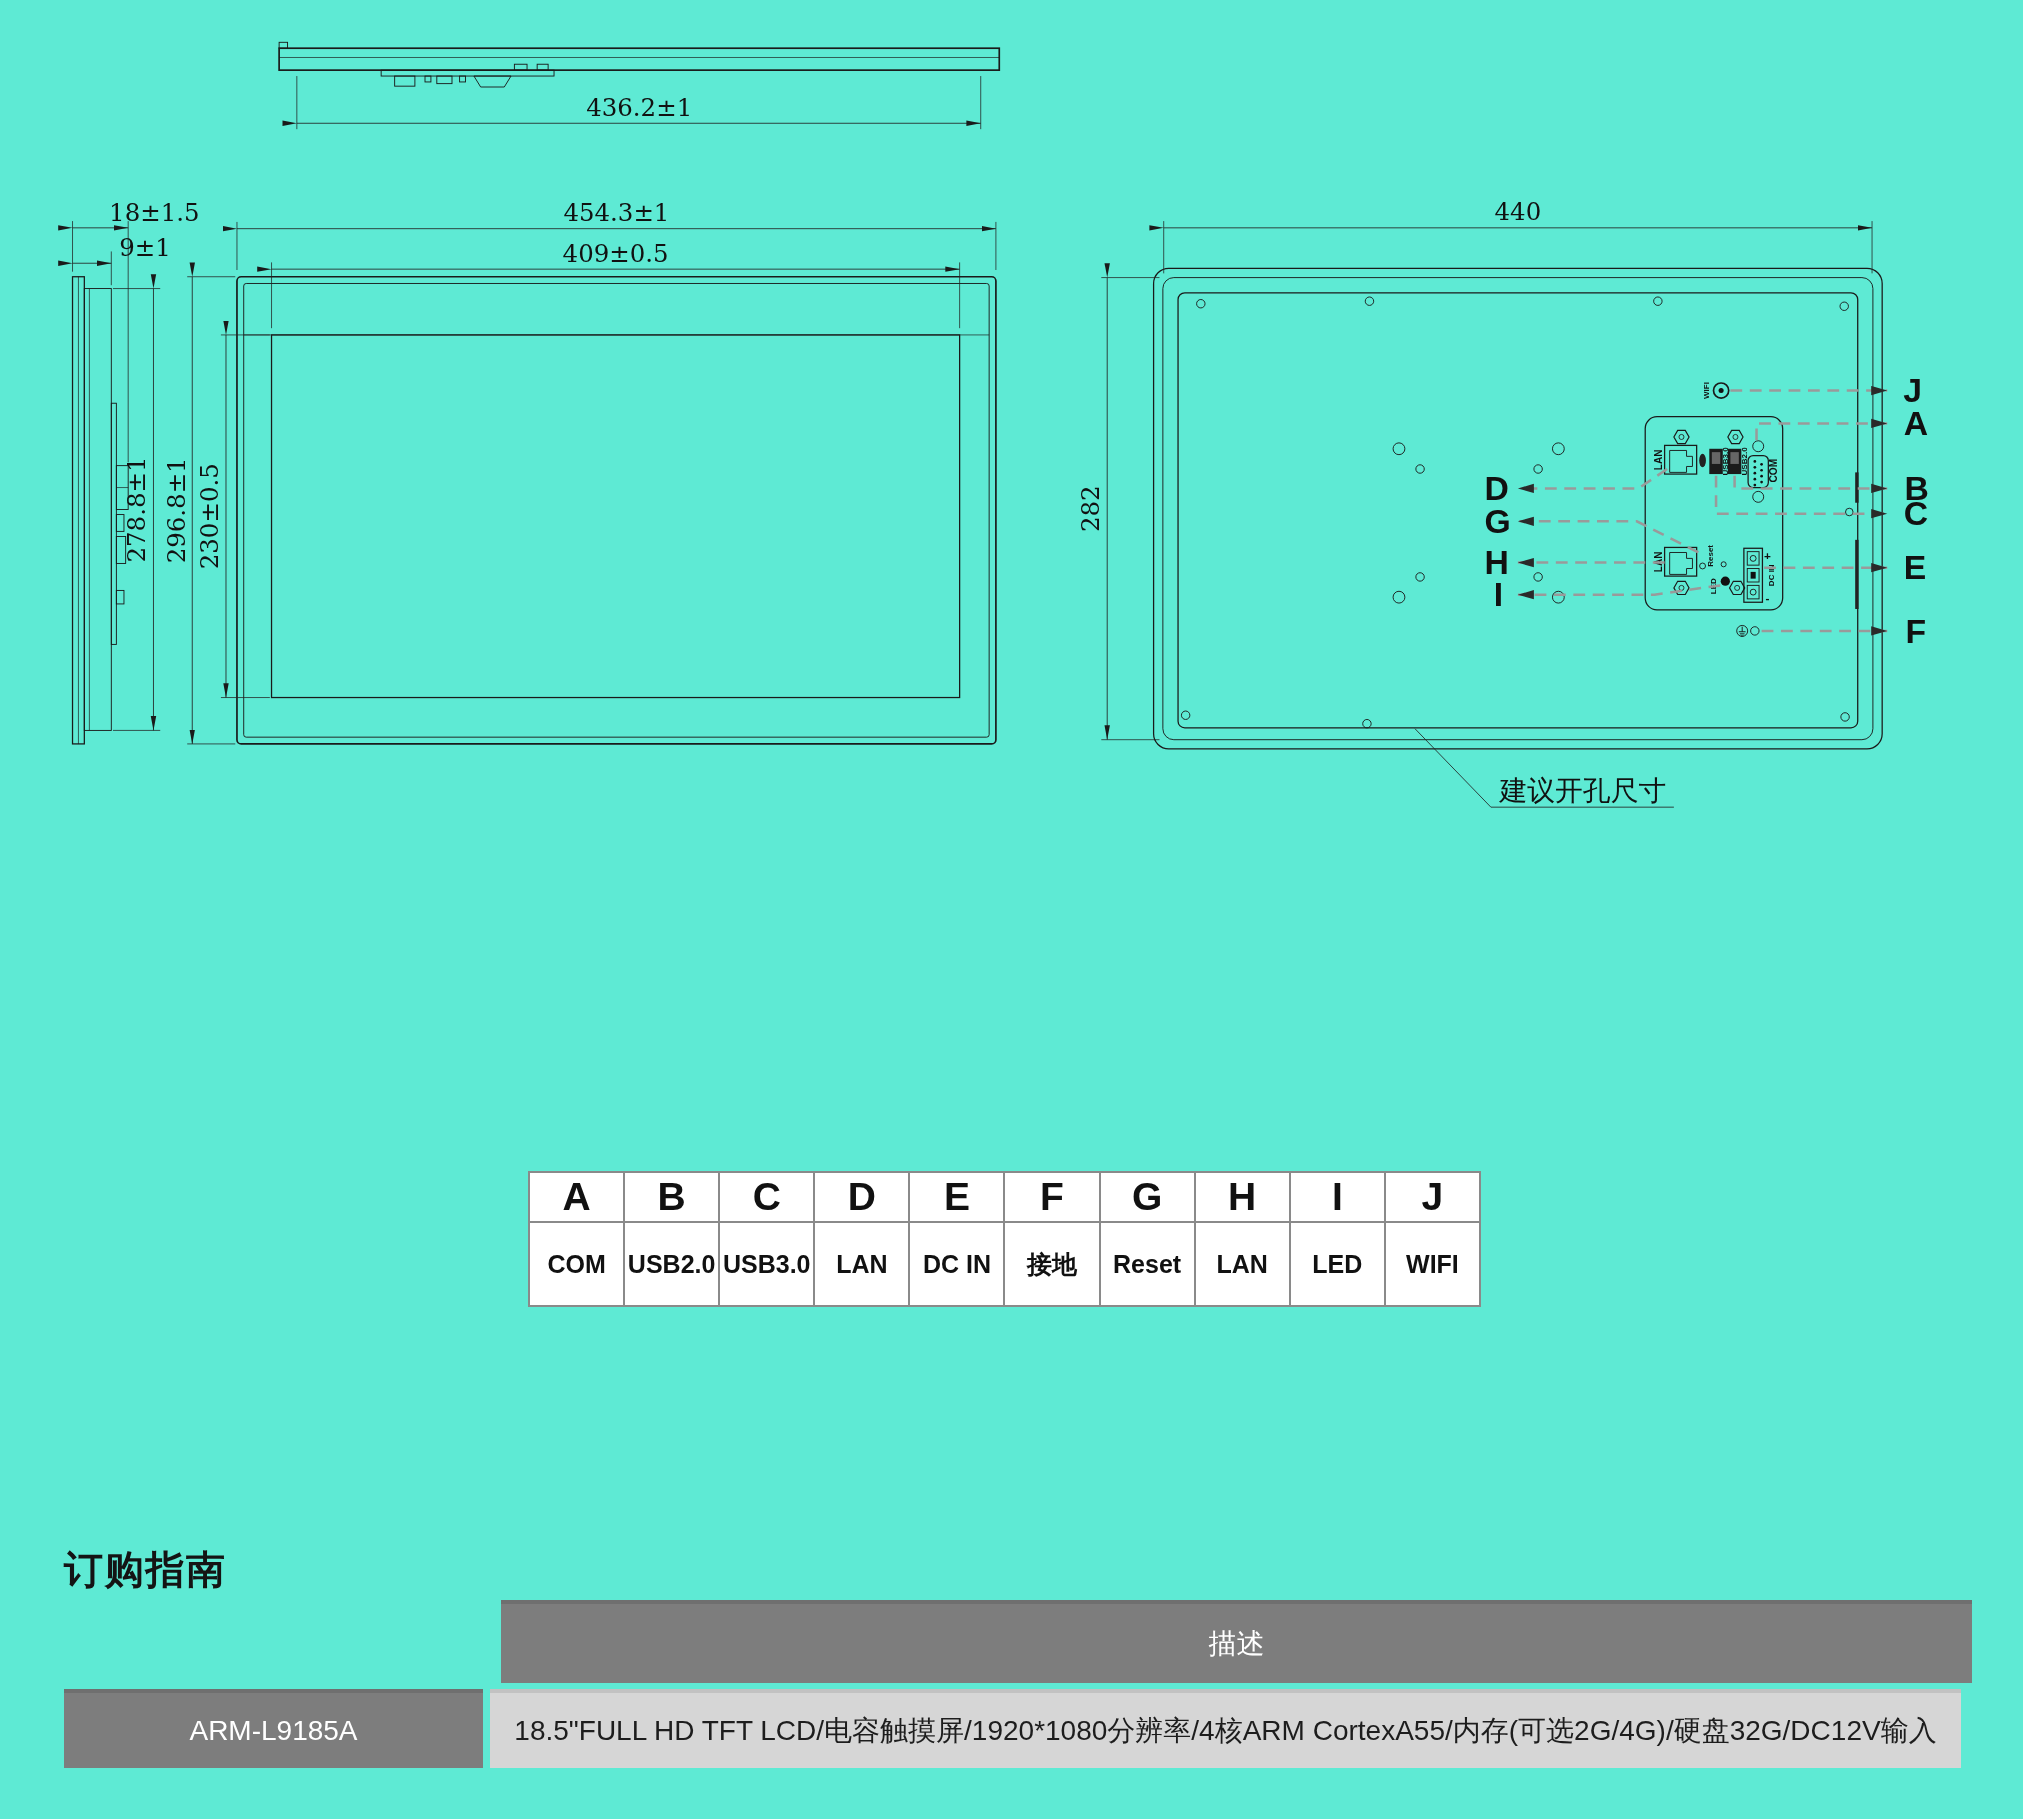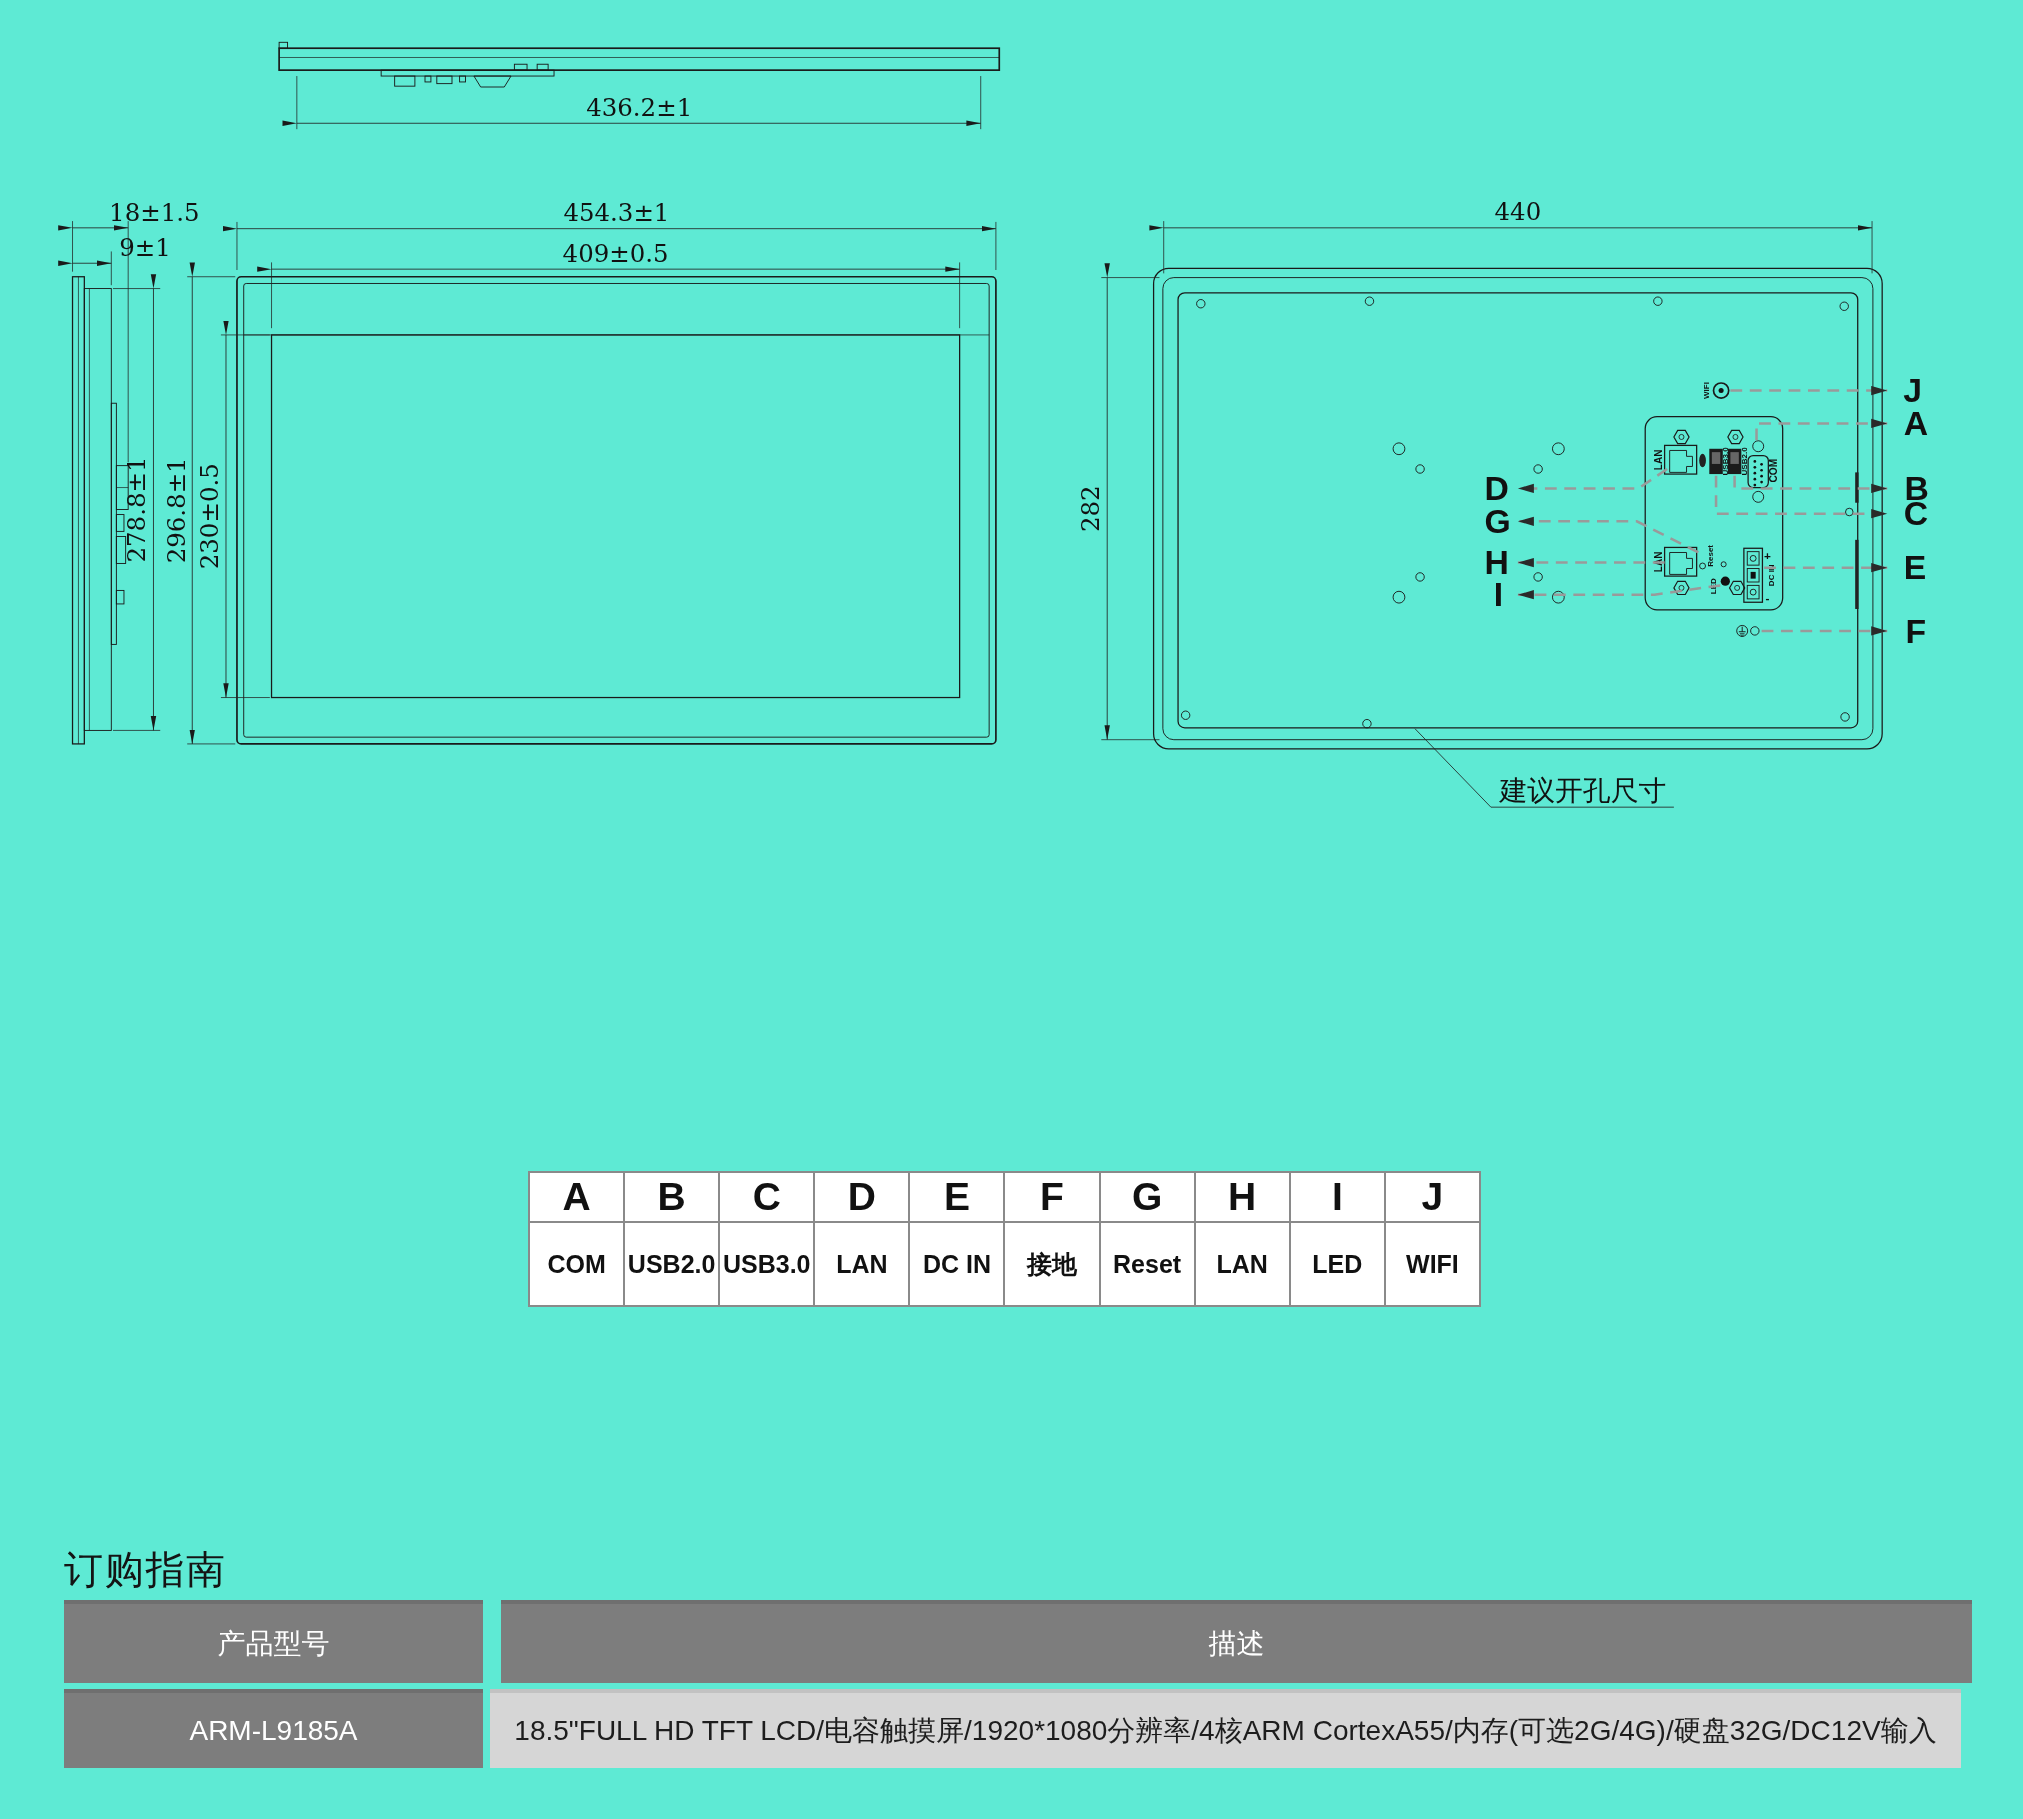--- a/index.html
+++ b/index.html
@@ -20,21 +20,21 @@
   .plabel-s{font-family:"Liberation Sans",sans-serif;font-size:9.5px;font-weight:700;fill:#111;dominant-baseline:middle;}
   .sign{font-family:"Liberation Sans",sans-serif;font-size:14px;font-weight:700;fill:#111;}
   .note{font-family:"Liberation Sans",sans-serif;font-size:33px;fill:#111;}
   
   table.legend{position:absolute;left:528px;top:1171px;width:953px;border-collapse:collapse;
                table-layout:fixed;background:#fff;}
   table.legend th,table.legend td{border:2.5px solid #8a8a8a;text-align:center;vertical-align:middle;padding:0;}
   table.legend th{height:48px;font-size:39px;font-weight:600;color:#111;}
   table.legend td{height:82px;font-size:25px;font-weight:600;color:#111;}
   
-  .order-head{position:absolute;left:64px;top:1543px;font-size:39px;font-weight:400;color:#141414;letter-spacing:1.7px;}
+  .order-head{position:absolute;left:64px;top:1543px;font-size:39px;font-weight:700;color:#141414;letter-spacing:1.7px;}
   .ocell{position:absolute;display:flex;align-items:center;justify-content:center;box-sizing:border-box;
          font-size:28px;font-weight:500;}
   .ocell.dark{background:#7d7d7d;color:#fff;border-top:4.2px solid #6f6f6f;}
   .ocell.light{background:#d6d6d6;color:#1d1d1d;border-top:4.2px solid #c2c2c2;}
 </style>
 </head>
 <body>
 
 <div id="page">
 
@@ -312,20 +312,19 @@
     <td>Reset</td>
     <td>LAN</td>
     <td>LED</td>
     <td>WIFI</td>
   </tr>
 </tbody>
     </table>
 
 <div class="order-head">订购指南</div>
 
-<div class="ocell dark" style="left:64px;top:1600px;width:419px;height:83px;">产品型号</div>
 <div class="ocell dark" style="left:490px;top:1600px;width:1471px;height:83px;margin-left:11px;">描述</div>
 
 <div class="ocell dark" style="left:64px;top:1689px;width:419px;height:79px;">ARM-L9185A</div>
 <div class="ocell light" style="left:490px;top:1689px;width:1471px;height:79px;">18.5"FULL HD TFT LCD/电容触摸屏/1920*1080分辨率/4核ARM CortexA55/内存(可选2G/4G)/硬盘32G/DC12V输入</div>
 
 </div>
 
 
 </body></html>

